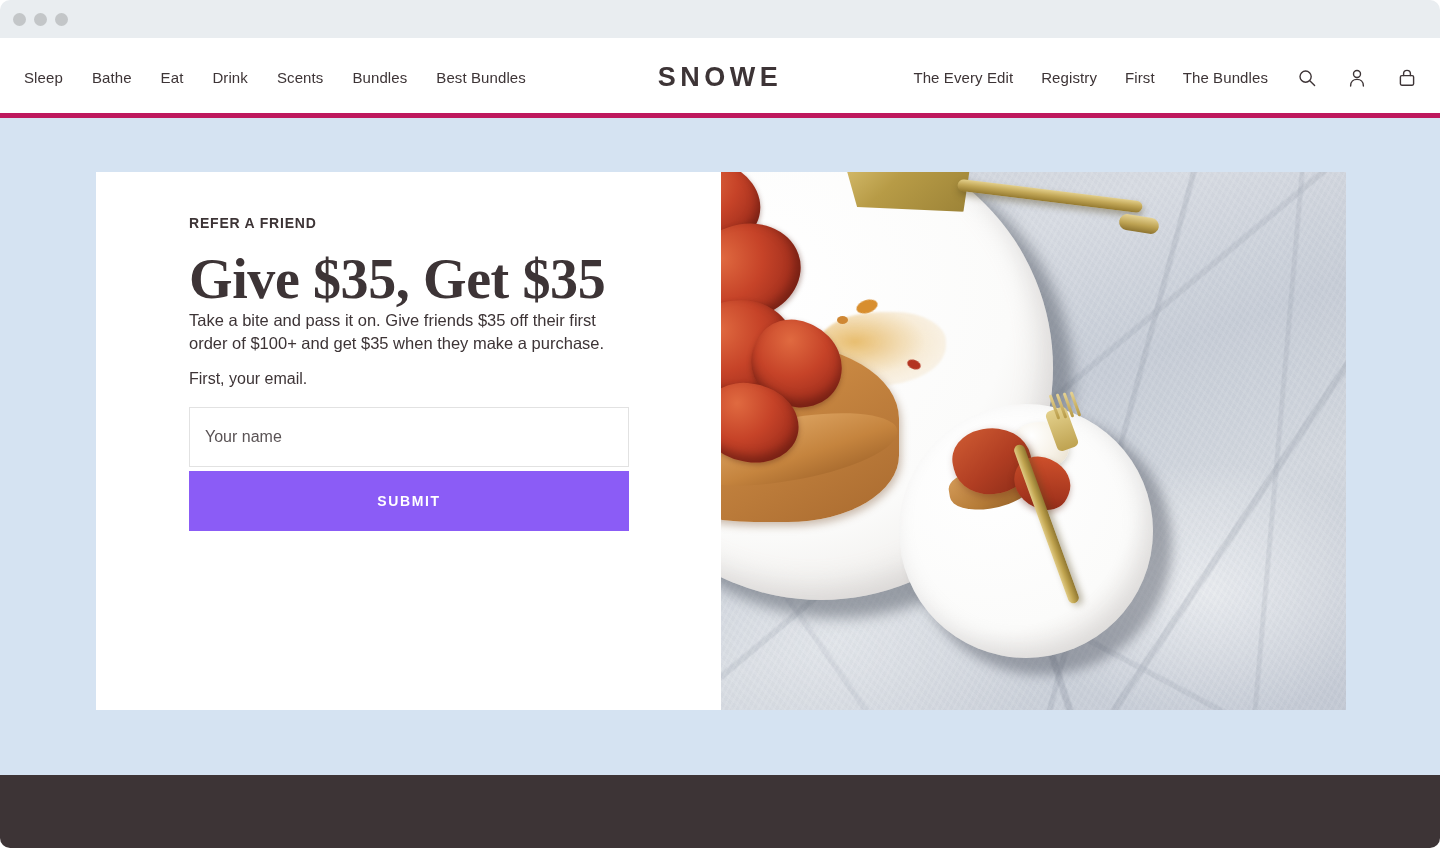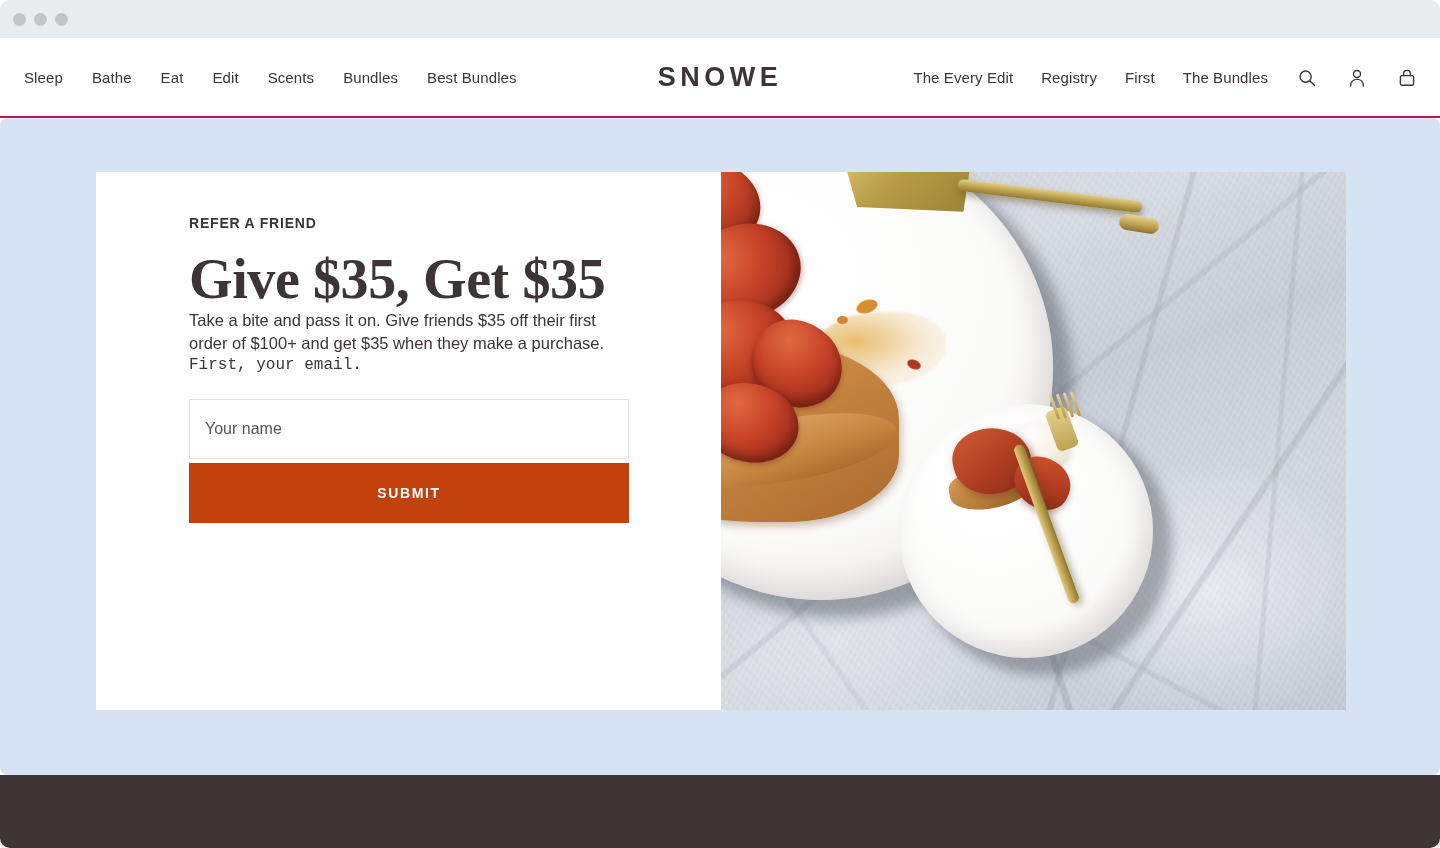--- a/index.html
+++ b/index.html
@@ -42,21 +42,21 @@
     background: #c3c6c8;
   }
 
   
   #site-header {
     position: absolute;
     left: 0; top: 38px;
     width: 1440px;
     height: 80px;
     background: #ffffff;
-    border-bottom: 2px solid #be185d;
+    border-bottom: 5px solid #be185d;
   }
   #nav-left {
     position: absolute;
     left: 24px; top: 0;
     height: 79px;
     display: flex;
     align-items: center;
     gap: 29px;
   }
   .nav-link {
@@ -103,21 +103,20 @@
   }
   .nav-icon svg { display: block; }
 
   
   #page-body {
     position: absolute;
     left: 0; top: 118px;
     width: 1440px;
     height: 657px;
     background: #d5e3f2;
-    border-radius: 8px;
   }
 
   #promo-card {
     position: absolute;
     left: 96px; top: 54px;
     width: 1250px;
     height: 538px;
     display: flex;
     background: #ffffff;
   }
@@ -155,27 +154,27 @@
   }
 
   #promo-body {
     font-size: 16.5px;
     line-height: 1.43;
     color: #3d3436;
     width: 428px;
   }
 
   #promo-subcopy {
+    margin-top: 14px;
     font-size: 16px;
     color: #3d3436;
-    font-family: Liberation Mono, monospace;
   }
 
   #referral-form {
-    margin-top: 25px;
+    margin-top: 19px;
     width: 528px;
   }
 
   .form-field {
     width: 440px;
     height: 60px;
     border: 1px solid #e2e2e2;
     background: #ffffff;
     display: flex;
     align-items: center;
@@ -189,21 +188,21 @@
     font-family: "Liberation Sans", sans-serif;
     font-size: 16px;
     color: #3d3436;
     background: transparent;
   }
   .form-field input::placeholder { color: #5a5355; opacity: 1; }
 
   #submit-button {
     width: 440px;
     height: 60px;
-    background: #c2410c;
+    background: #8b5cf6;
     color: #ffffff;
     border: none;
     font-family: "Liberation Sans", sans-serif;
     font-size: 14px;
     font-weight: 700;
     letter-spacing: 1.6px;
     cursor: pointer;
     display: flex;
     align-items: center;
     justify-content: center;
@@ -459,21 +458,21 @@
       <span class="tb-dot"></span>
     </div>
   </div>
 
   <header id="site-header">
 
     <nav id="nav-left">
       <span class="nav-link">Sleep</span>
       <span class="nav-link">Bathe</span>
       <span class="nav-link">Eat</span>
-      <span class="nav-link">Edit</span>
+      <span class="nav-link">Drink</span>
       <span class="nav-link">Scents</span>
       <span class="nav-link">Bundles</span>
       <span class="nav-link">Best Bundles</span>
     </nav>
 
     <div id="brand-logo">
       <span id="brand-logo-text">SNOWE</span>
     </div>
 
     <nav id="nav-right">

